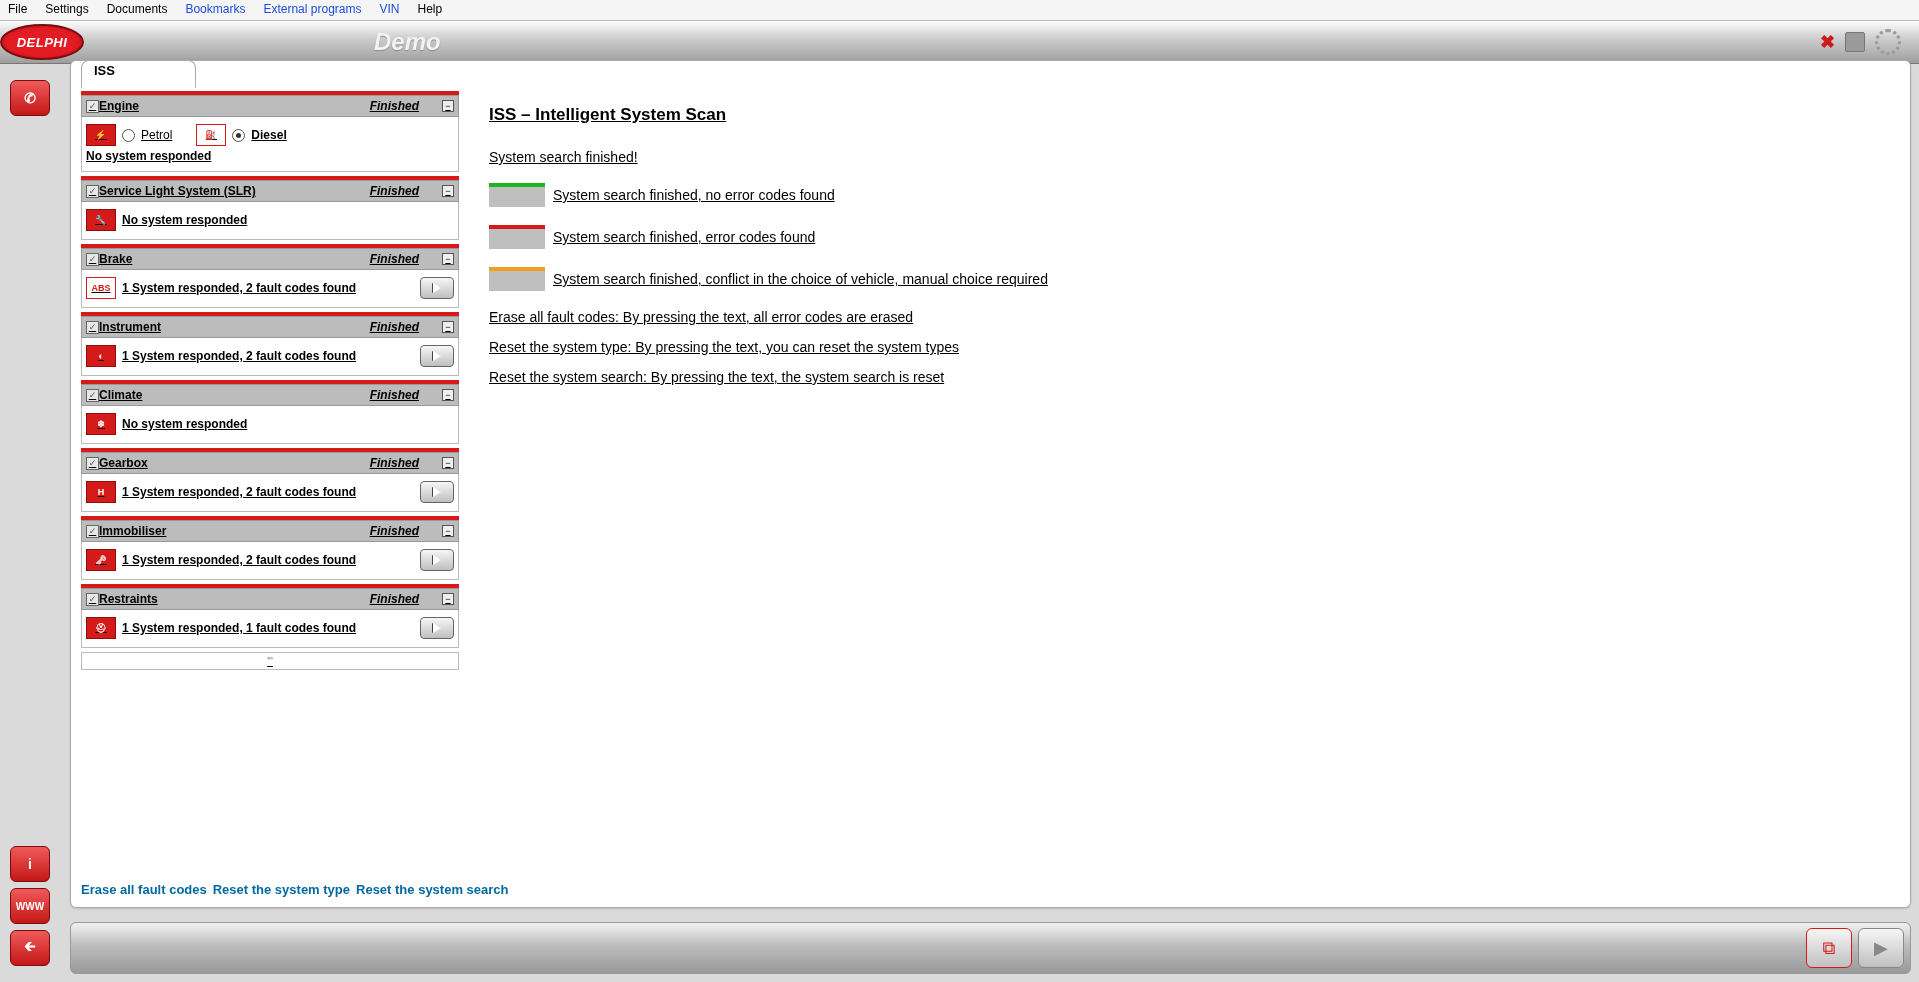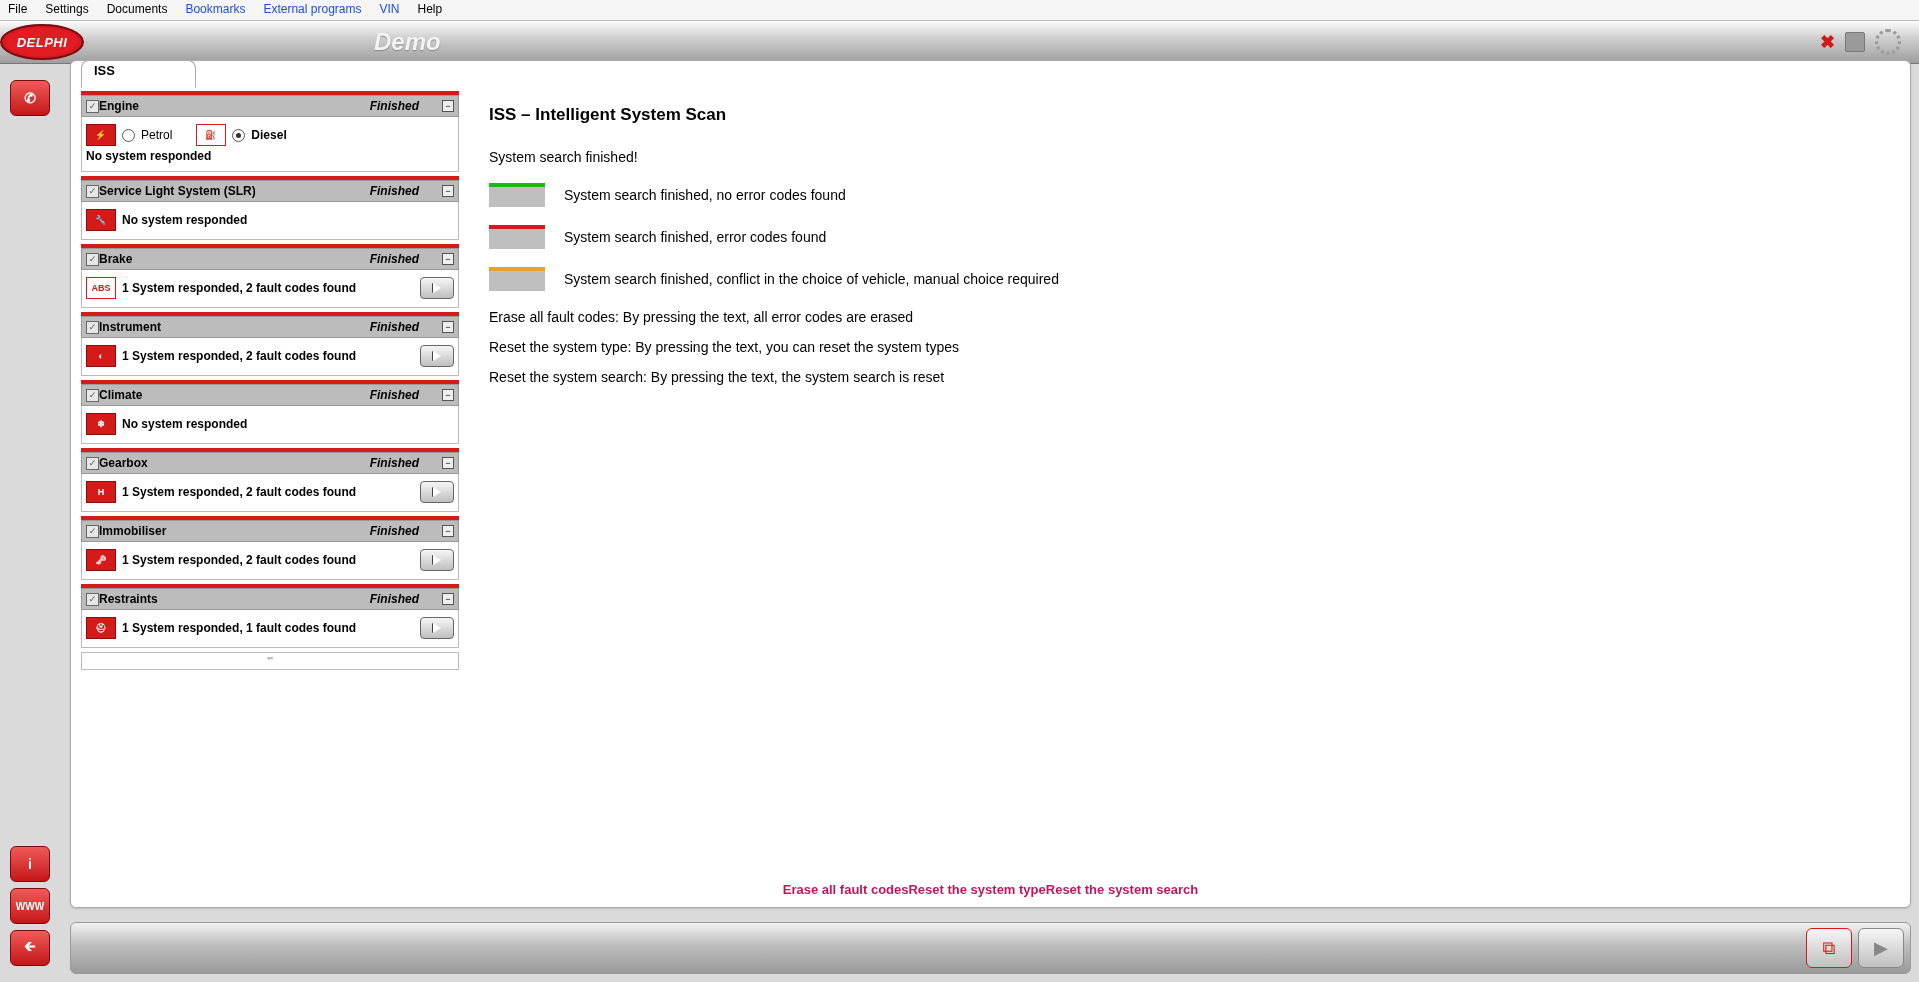--- a/index.html
+++ b/index.html
@@ -103,20 +103,21 @@
   left: 70px;
   right: 8px;
   top: 0;
   bottom: 74px;
   background: #fff;
   border: 1px solid #aaa;
   border-radius: 6px;
   box-shadow: 0 1px 2px rgba(0,0,0,0.15);
   display: flex;
   flex-direction: column;
+  text-decoration: underline;
 }
 .panel-tab {
   position: absolute;
   top: -1px;
   left: 10px;
   height: 24px;
   padding: 2px 80px 0 12px;
   background: #fff;
   border: 1px solid #aaa;
   border-bottom: 1px solid #fff;
@@ -203,36 +204,37 @@
   content:''; width:0; height:0; border-top:5px solid transparent; border-bottom:5px solid transparent; border-left:8px solid #fff;
   filter: drop-shadow(-1px 0 0 #444);
 }
 .info-pane {
   flex: 1;
   padding: 12px 20px;
   font-size: 14px;
   overflow: auto;
 }
 .info-pane h2 { font-size: 17px; margin: 6px 0 24px 0; }
-.legend-row { display: flex; align-items: center; gap: 19px; margin: 18px 0; }
+.legend-row { display: flex; align-items: center; gap: 8px; margin: 18px 0; }
 .legend-swatch {
   width: 56px; height: 12px;
   border-bottom: 8px solid #bfbfbf;
   box-sizing: content-box;
 }
 .legend-swatch.green  { border-top: 4px solid #1db51d; background:#bfbfbf; border-bottom-width:8px;}
 .legend-swatch.red    { border-top: 4px solid #d51a1a; background:#bfbfbf;}
 .legend-swatch.orange { border-top: 4px solid #f0a020; background:#bfbfbf;}
 .footer-links {
   position: absolute;
   left: 10px; right: 10px; bottom: 10px;
   display: flex;
-  justify-content: center;
+  justify-content: flex-start;
   font-weight: bold;
-  color: #be185d;
+  color: #0369a1;
+  gap: 6px;
 }
 .lower-bar {
   position: absolute;
   left: 70px; right: 8px; top: calc(100% - 60px);
   height: 50px;
   background: linear-gradient(to bottom, #f2f2f2, #bcbcbc 45%, #9a9a9a);
   border: 1px solid #999;
   border-radius: 6px;
   display: flex;
   align-items: center;

